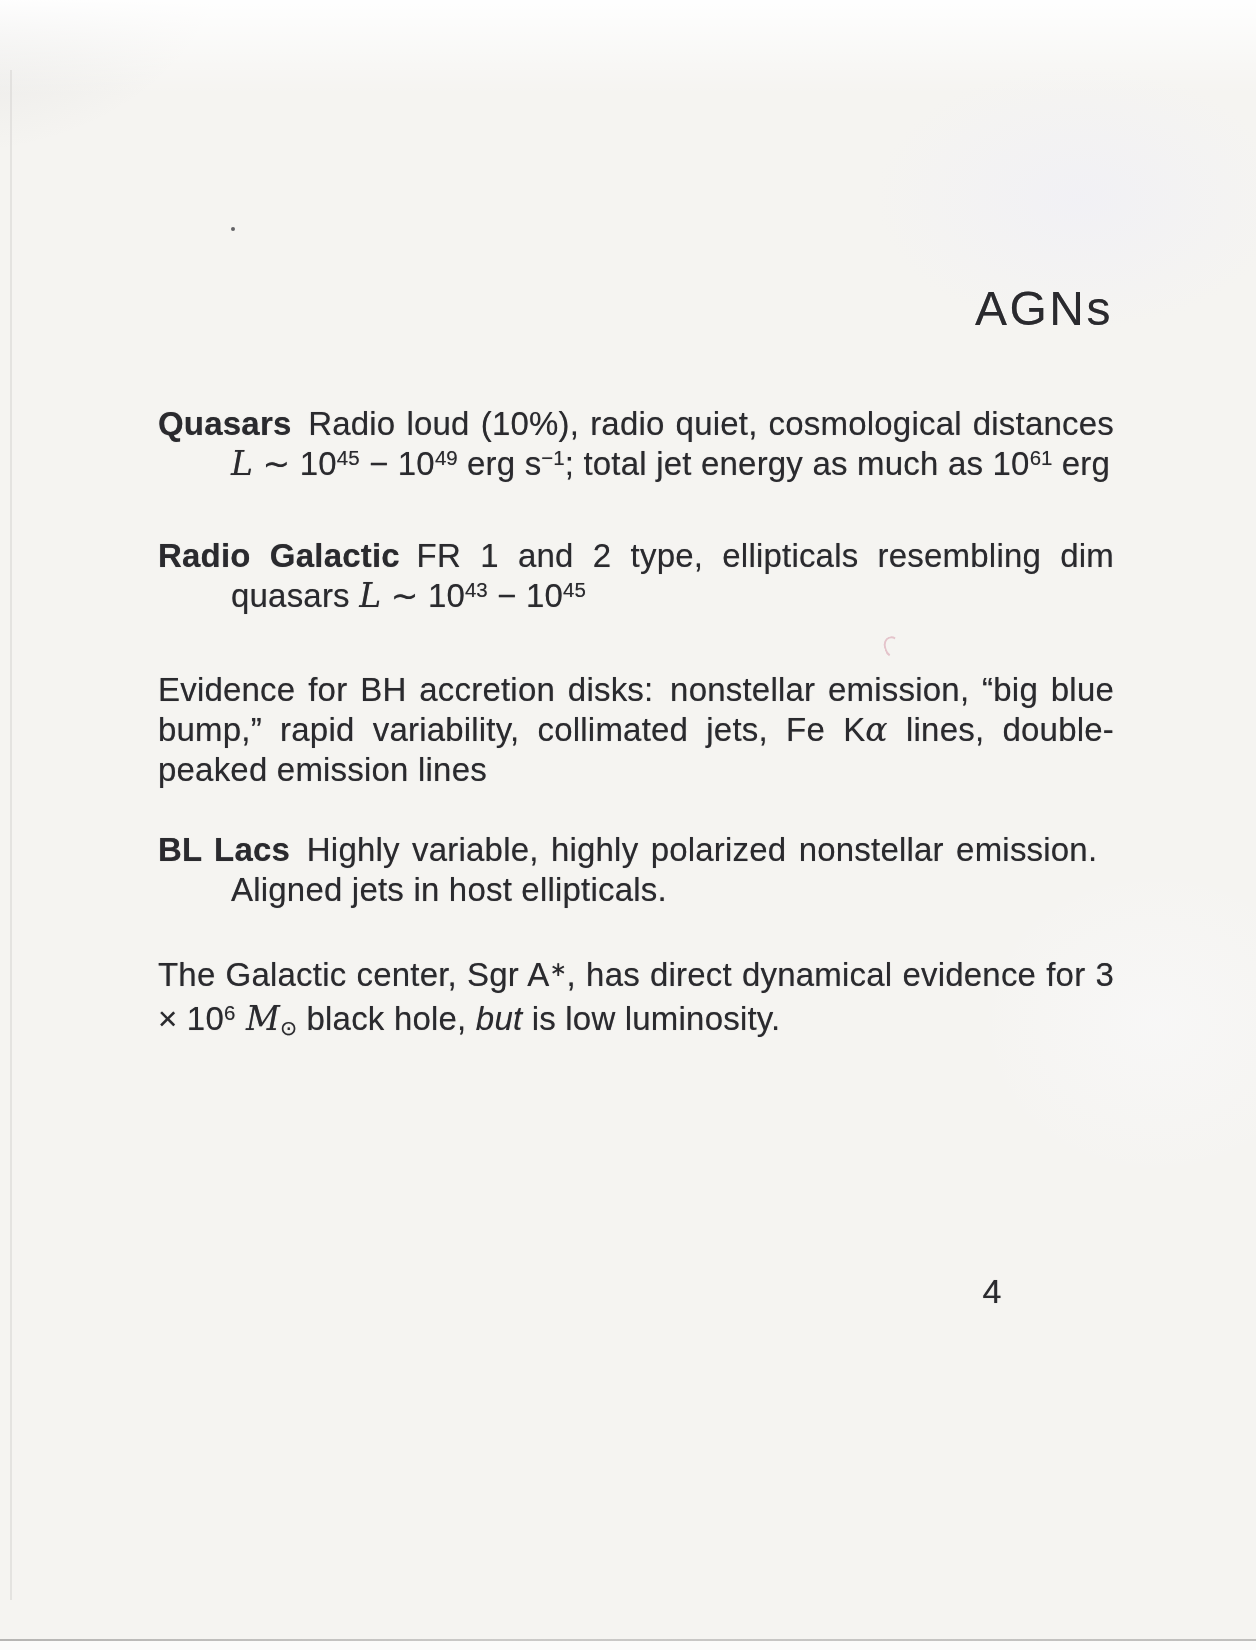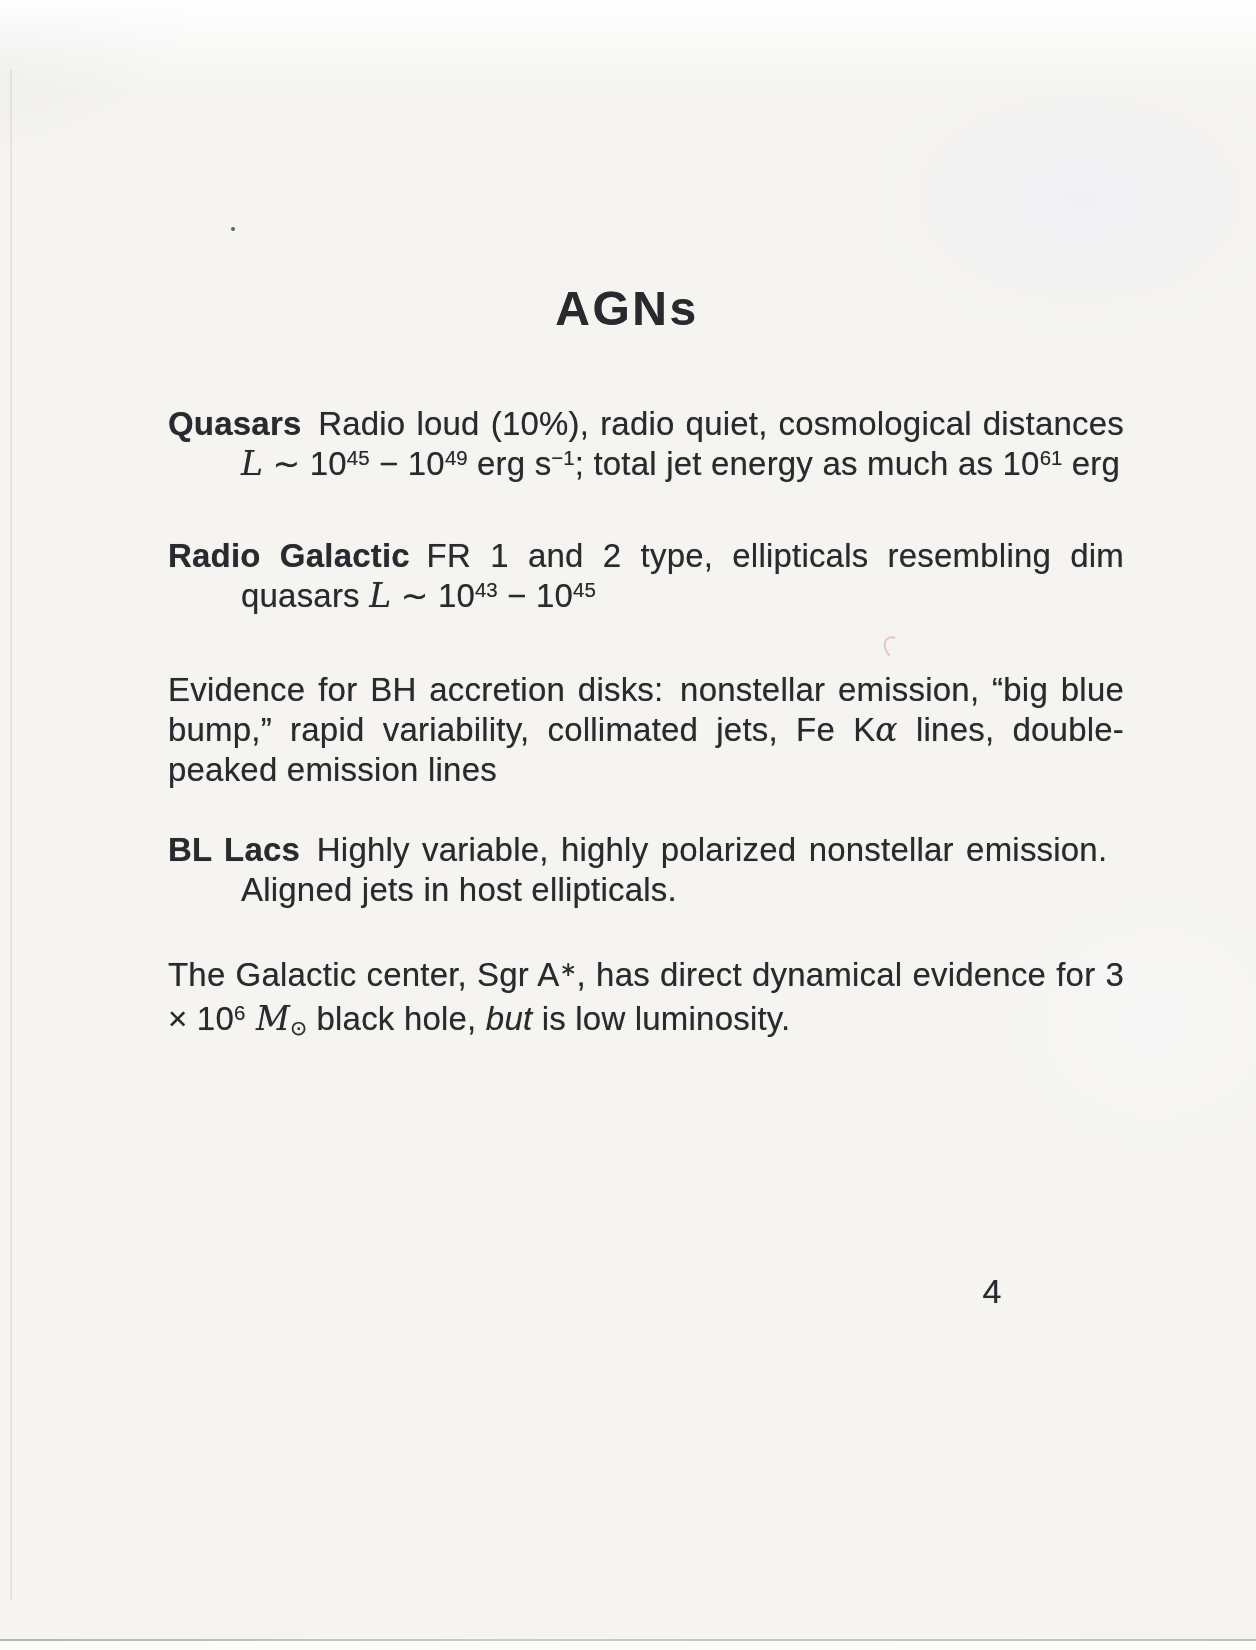--- a/index.html
+++ b/index.html
@@ -17,31 +17,31 @@
       linear-gradient(180deg, rgba(255,255,255,0.95) 0%, rgba(255,255,255,0) 95px),
       radial-gradient(ellipse 430px 330px at -50px -60px, rgba(105,105,115,0.13), rgba(105,105,115,0) 65%),
       radial-gradient(ellipse 340px 220px at 86% 12%, rgba(238,238,248,0.55), rgba(238,238,248,0) 60%),
       radial-gradient(ellipse 300px 260px at 92% 62%, rgba(250,250,252,0.5), rgba(250,250,252,0) 60%);
     background-color: #f5f4f1;
     color: #2a2a2e;
   }
 
   .title {
     position: absolute;
-    top: 281px; left: 148px; width: 958px;
-    text-align: center;
+    top: 281px; left: 155px; width: 958px;
+    text-align: right;
     font-size: 48px;
-    font-weight: 700;
+    font-weight: 400;
     letter-spacing: 2.5px;
     text-shadow: 0 0 0.6px rgba(42,42,46,0.5);
   }
 
   .content {
     position: absolute;
-    left: 168px; top: 404px; width: 956px;
+    left: 158px; top: 404px; width: 956px;
     font-size: 33px;
     line-height: 40px;
     letter-spacing: 0.2px;
     text-align: justify;
     text-shadow: 0 0 0.7px rgba(42,42,46,0.55);
   }
   .entry { margin: 0; }
   .entry.hanging { padding-left: 73px; text-indent: -73px; }
   .entry:nth-child(1) { margin-bottom: 48px; }
   .entry:nth-child(2) { margin-bottom: 50px; }

